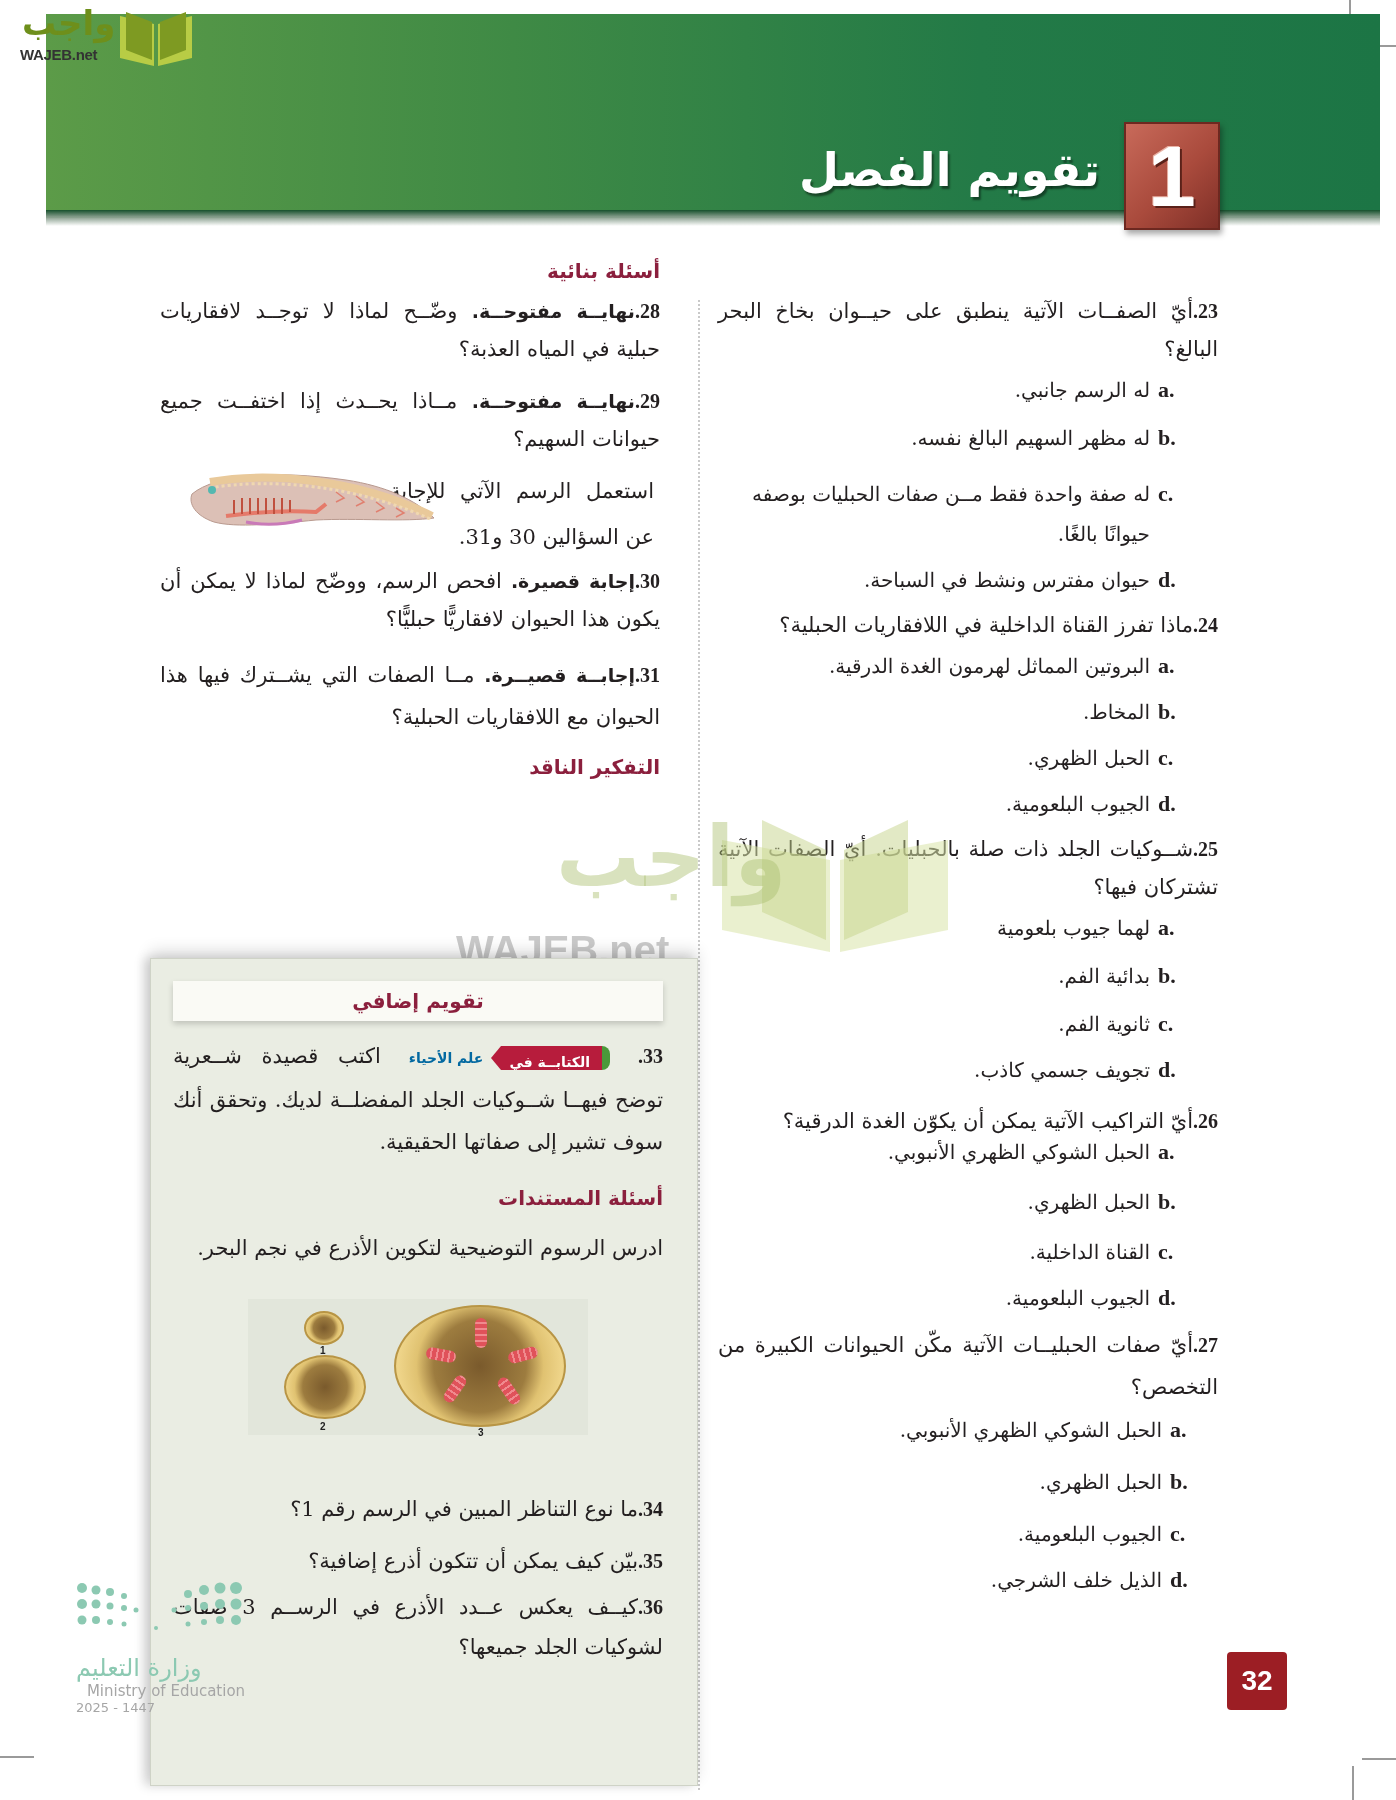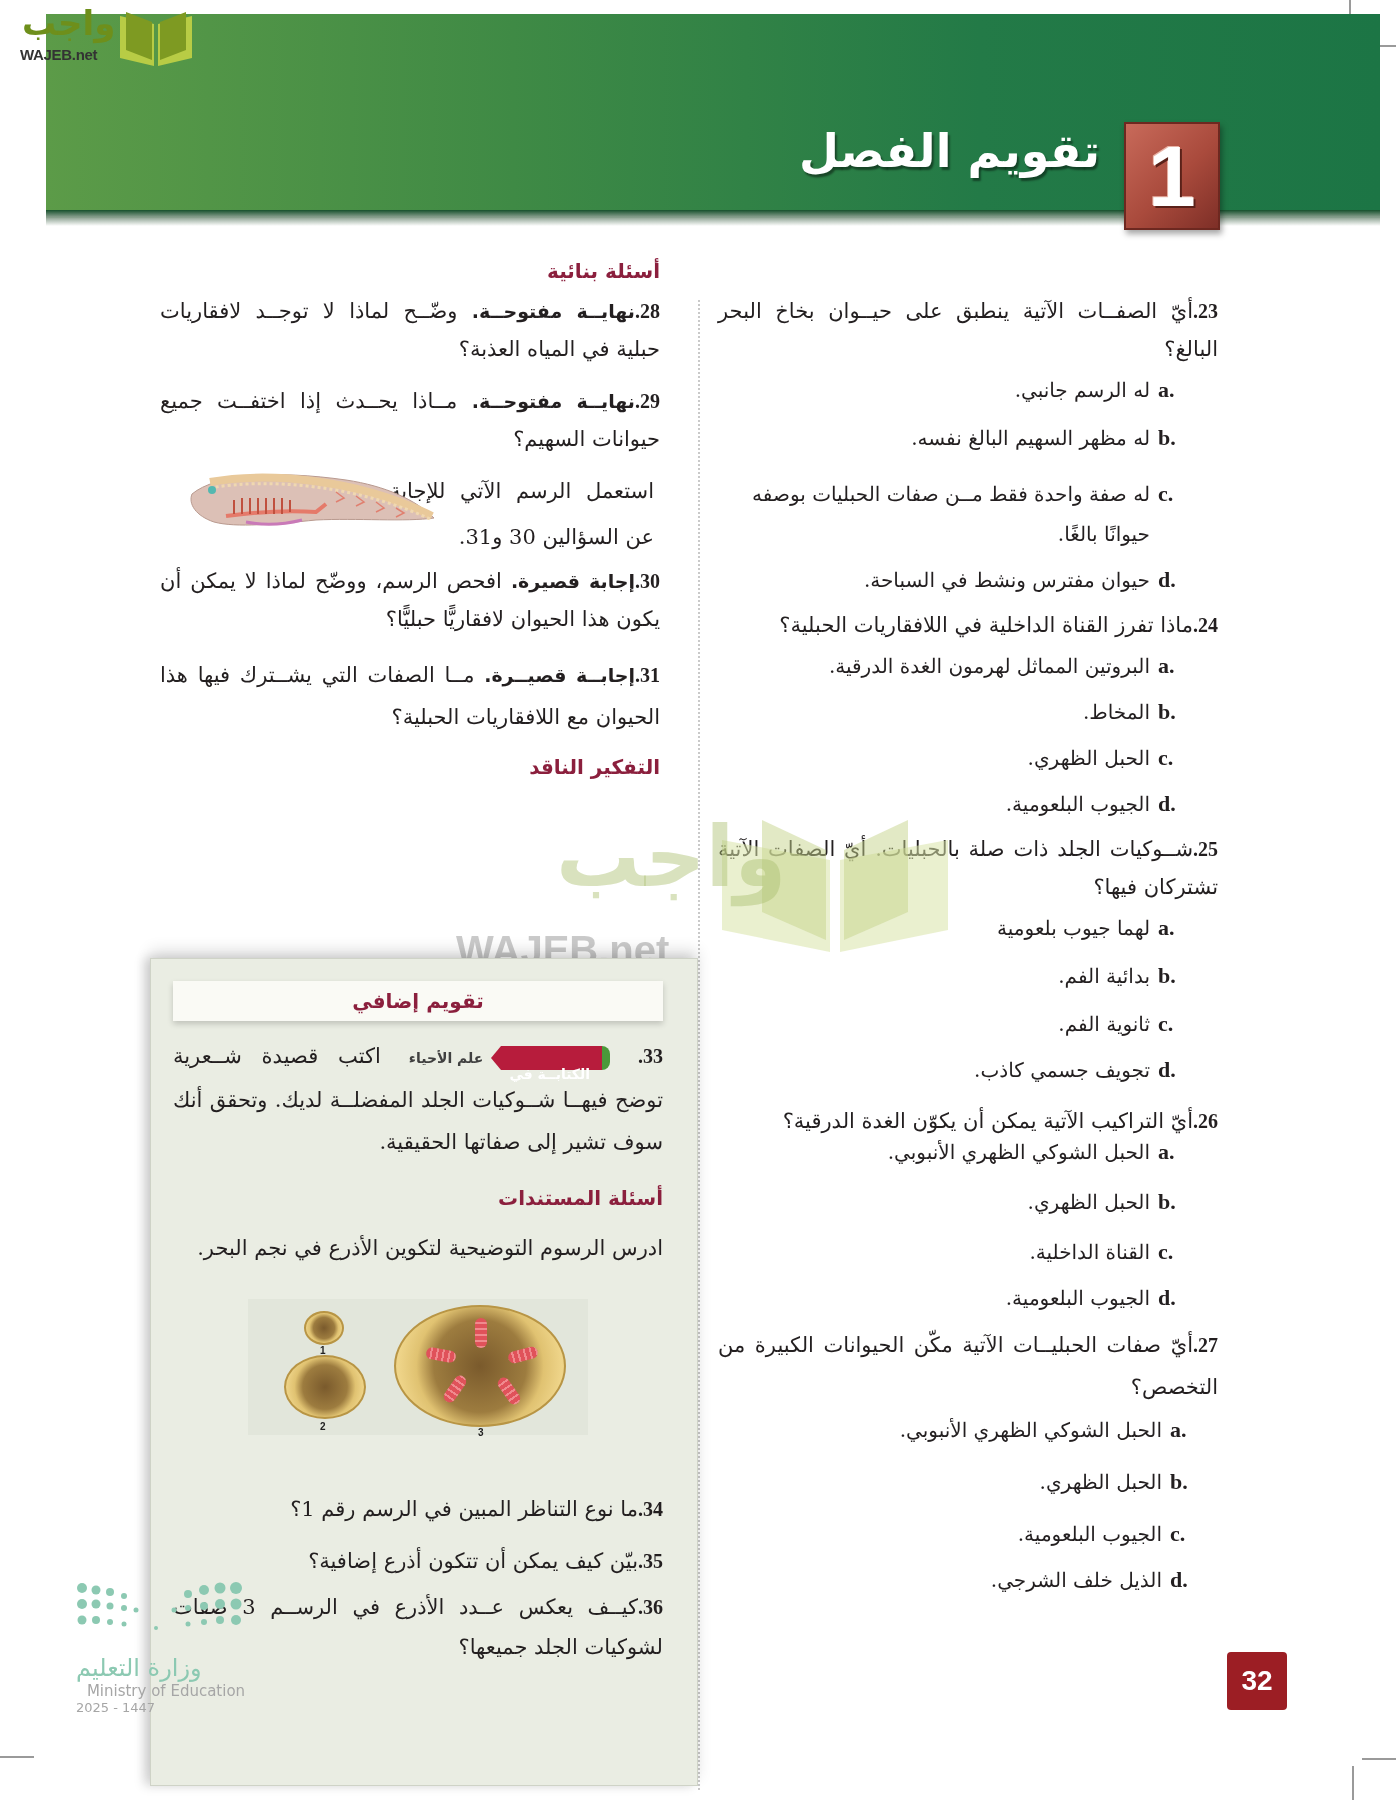--- a/index.html
+++ b/index.html
@@ -23,21 +23,21 @@
       background: linear-gradient(135deg, #c86a5a 0%, #a94a3c 55%, #7e2f27 100%);
       border: 2px solid #6d2820;
       box-shadow: 2px 4px 6px rgba(0,0,0,0.35);
       display: flex; align-items: center; justify-content: center;
     }
     .chapter-num {
       font-family: "Liberation Sans", sans-serif; font-weight: 700; font-size: 86px;
       color: #ffffff; text-shadow: 2px 2px 0 #5a2119, -1px -1px 0 #e8b3a6; line-height: 1;
     }
     .chapter-title {
-      position: absolute; right: 296px; top: 124px;
+      position: absolute; right: 296px; top: 143px;
       font-family: "DejaVu Sans", sans-serif; font-weight: 700; font-size: 46px;
       color: #ffffff; direction: rtl; text-shadow: 2px 3px 2px rgba(0,0,0,0.45);
     }
 
     
     .logo { position: absolute; left: 8px; top: 6px; width: 180px; height: 60px; }
     .logo-ar { position: absolute; left: 14px; top: 0; font-family: "DejaVu Sans", sans-serif; font-weight: 700; font-size: 34px; color: #6e8f1b; direction: rtl; line-height: 1; }
     .logo-en { position: absolute; left: 12px; top: 40px; font-family: "Liberation Sans", sans-serif; font-weight: 700; font-size: 15px; color: #333; letter-spacing: -0.3px; }
     .logo-book { position: absolute; left: 108px; top: 4px; width: 80px; height: 58px; }
 
@@ -71,24 +71,24 @@
       background: #fafaf5; box-shadow: 0 3px 6px rgba(0,0,0,0.18);
       display: flex; align-items: center; justify-content: center;
       font-family: "DejaVu Sans", sans-serif; font-weight: 700; font-size: 20px; color: #8b1f3d;
     }
     .panel-content { position: absolute; left: 22px; top: 76px; width: 490px; direction: rtl; }
 
     .writing-tag { display: inline-flex; align-items: center; vertical-align: middle; margin: 0 8px; direction: rtl; }
     .tag-green-bar { width: 8px; height: 24px; background: #4a9a3a; border-radius: 0 12px 12px 0; }
     .tag-red {
       background: #b71c3c; color: #fff; font-family: "DejaVu Sans", sans-serif; font-weight: 700;
-      font-size: 14px; height: 24px; line-height: 24px; padding: 16px 12px 0 8px;
+      font-size: 14px; height: 24px; line-height: 24px; padding: 4px 12px 0 8px;
     }
     .tag-arrow { width: 0; height: 0; border-top: 12px solid transparent; border-bottom: 12px solid transparent; border-right: 10px solid #b71c3c; }
-    .tag-subject { color: #404040; font-family: "DejaVu Sans", sans-serif; font-weight: 700; font-size: 14px; margin-right: 8px; }
+    .tag-subject { color: #0369a1; font-family: "DejaVu Sans", sans-serif; font-weight: 700; font-size: 14px; margin-right: 8px; }
 
     .figure-box {
       position: relative; margin: 32px auto 0; width: 340px; height: 136px; background: #e2e6db;
     }
     .disc { position: absolute; border-radius: 50%; background: radial-gradient(circle, #7a5a2c 0%, #9d7c3f 45%, #e0c271 62%, #efd58a 80%, #c9a755 100%); border: 2px solid #b89545; }
     .arm { position: absolute; width: 30px; height: 12px; border-radius: 6px; background: repeating-linear-gradient(90deg, #e0525a 0 4px, #f08a8e 4px 6px); }
     .fig-label { position: absolute; font-family: "Liberation Sans", sans-serif; font-weight: 700; font-size: 10px; color: #222; }
 
     
     .fish { position: absolute; left: 186px; top: 466px; width: 250px; height: 68px; }

